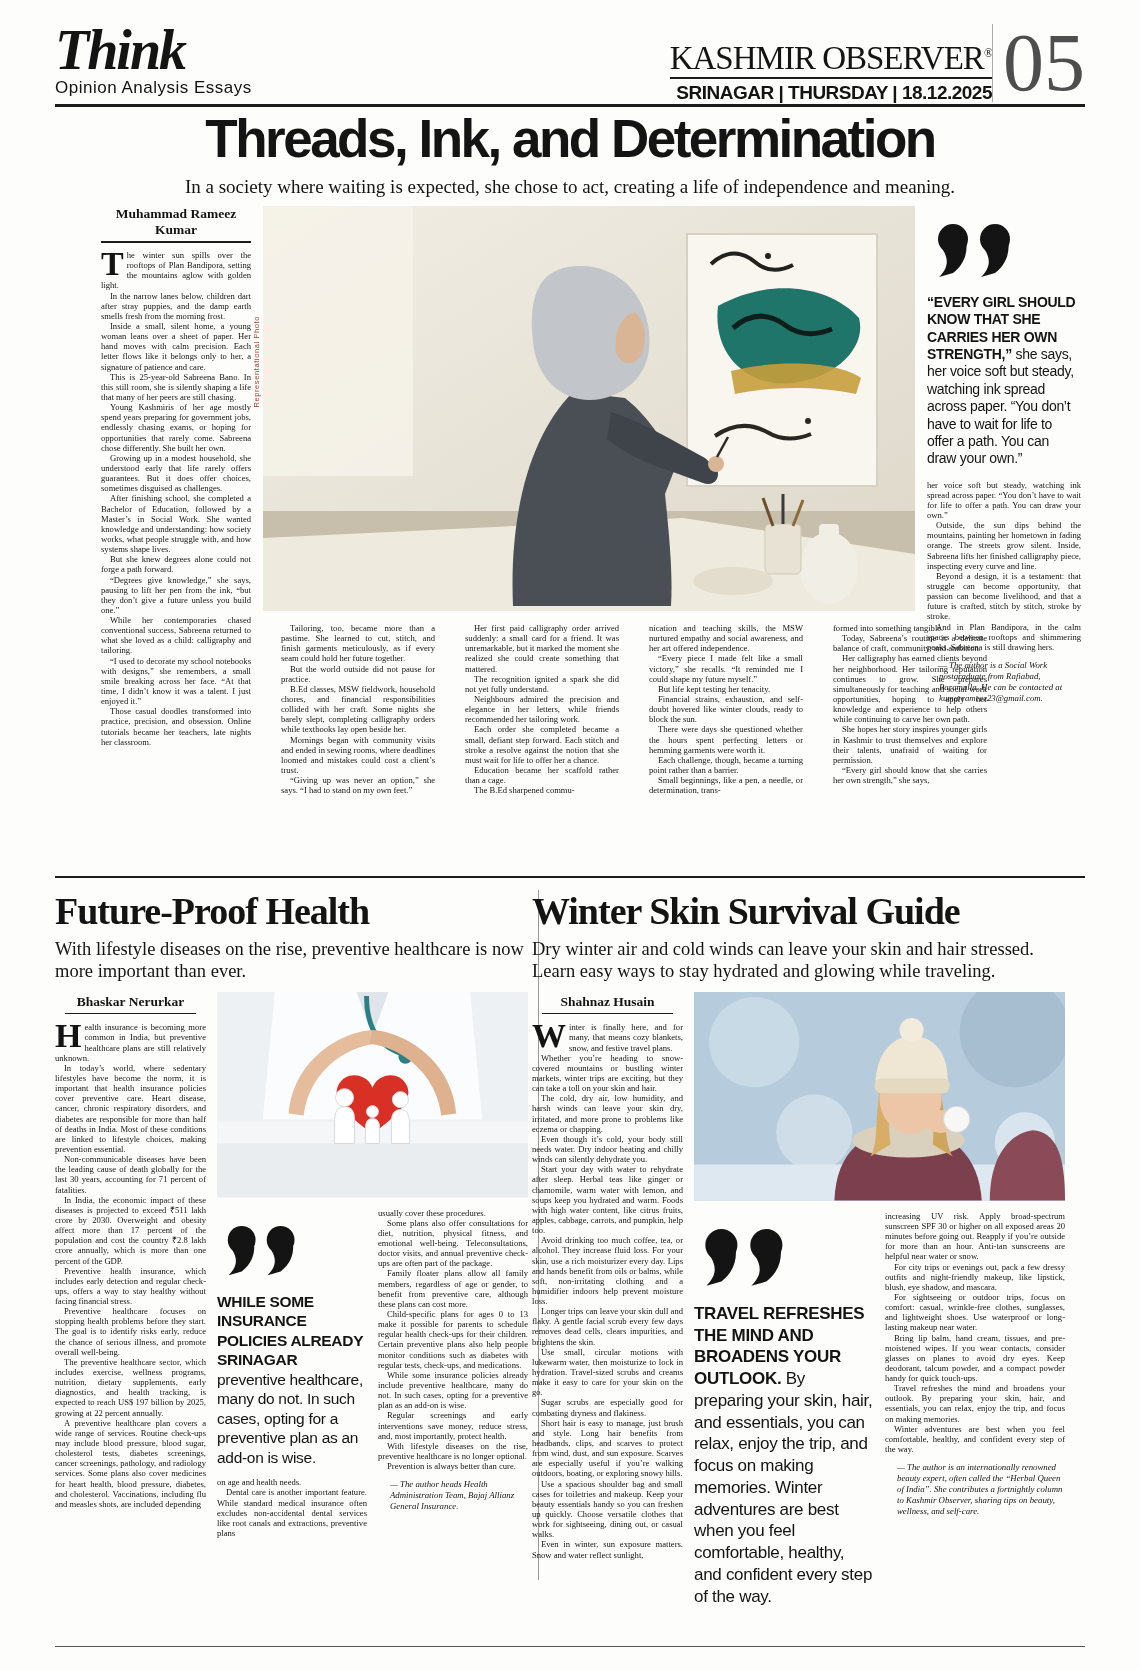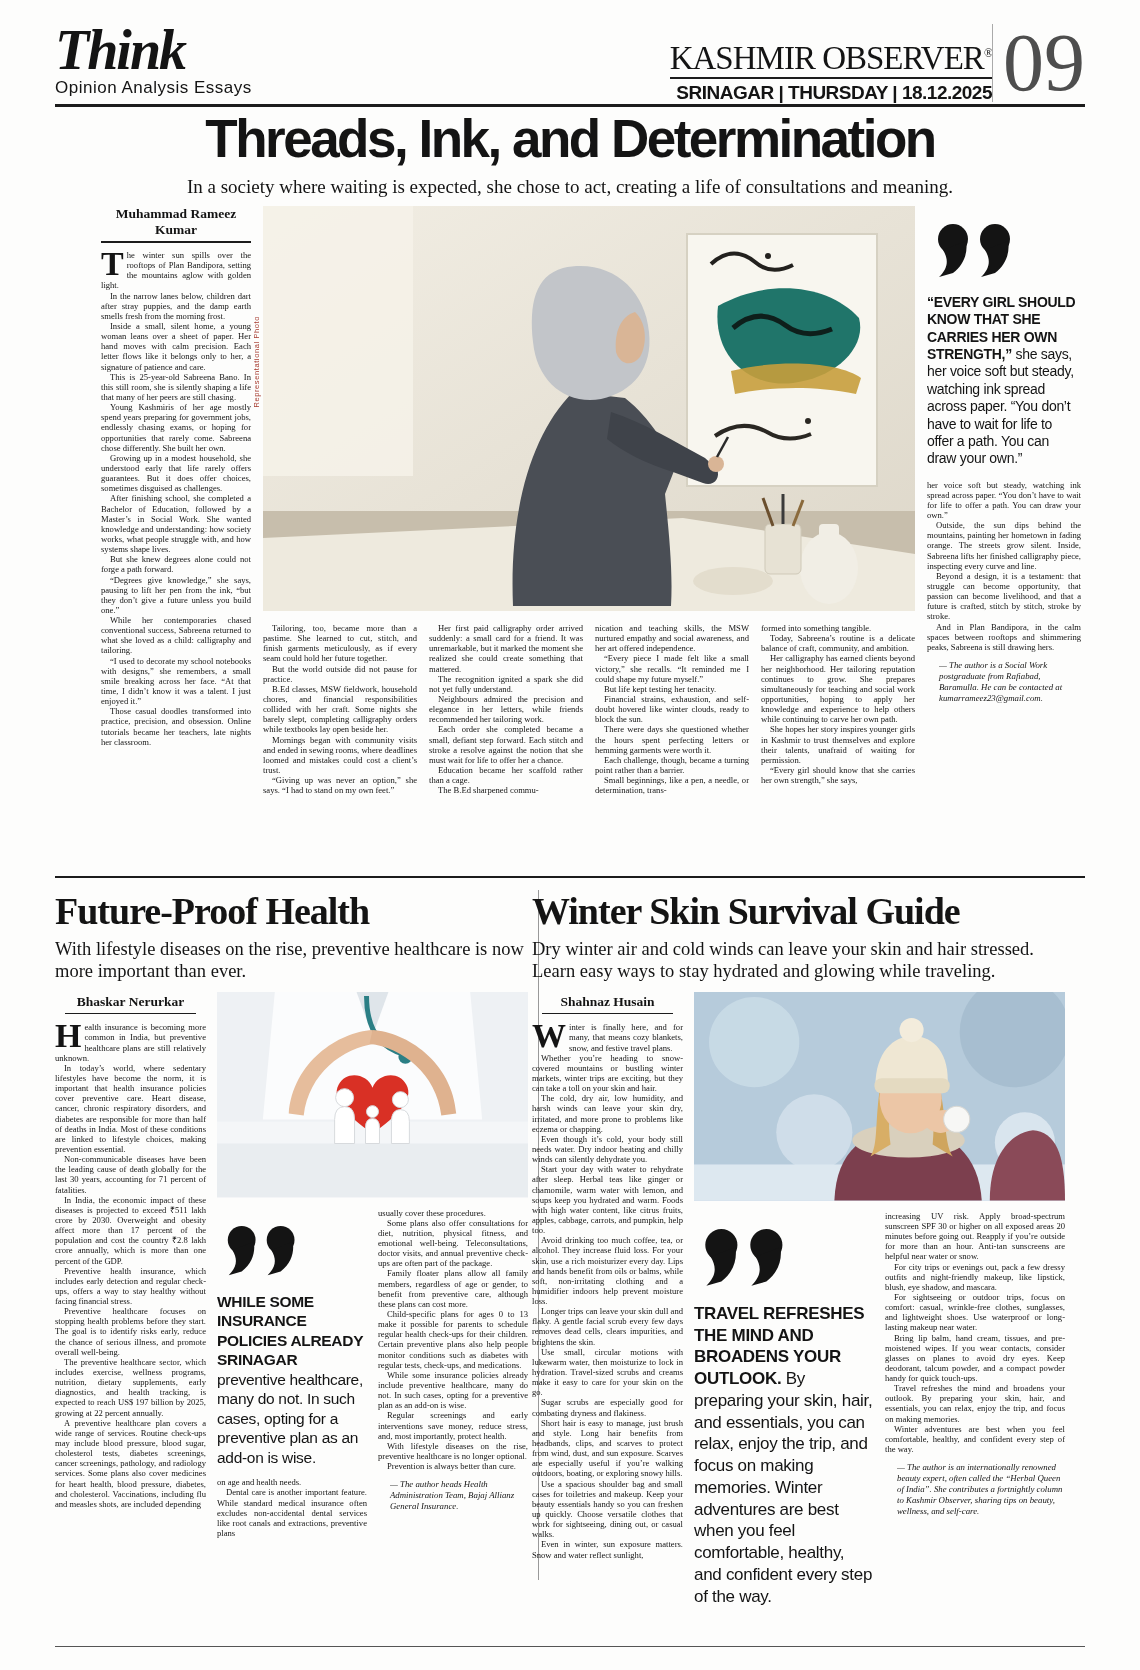--- a/index.html
+++ b/index.html
@@ -39,21 +39,21 @@
   .body-text p{margin:0;text-indent:9px;}
   .cont p:first-child{text-indent:0;}
   .lede{text-indent:0 !important;}
   .dropcap{float:left;font-weight:bold;font-size:34px;line-height:26px;padding:1px 3px 0 0;}
 
   .photo-main{width:652px;height:405px;display:block;}
   .photo-credit{position:absolute;left:-11px;top:110px;font-family:"Liberation Sans",sans-serif;
                 font-size:7.5px;color:#a63a2e;writing-mode:vertical-rl;transform:rotate(180deg);
                 letter-spacing:.6px;}
   .mid-cols{display:flex;gap:12px;margin-top:12px;}
-  .mid-col{width:154px;flex:none;}
+  .mid-col{width:154px;flex:none;margin-left:18px;}
 
   .pq-icon{display:block;margin:18px 0 14px 8px;}
   .pq-text{font-family:"Liberation Sans",sans-serif;font-size:14px;line-height:1.24;
            letter-spacing:-.3px;}
   .pq-text b{font-weight:bold;}
   .rail .body-text{margin-top:12px;}
   .credit{font-style:italic;font-size:8.8px;line-height:1.25;margin-top:8px;padding-left:12px;
           text-align:left;}
 
   
@@ -85,26 +85,26 @@
   <div class="header">
     <div>
       <div class="think">Think</div>
       <div class="think-tag">Opinion  Analysis Essays</div>
     </div>
     <div class="mast-wrap">
       <div class="mast">
         <div class="paper"><span>KASHMIR OBSERVER</span><sup>®</sup></div>
         <div class="dateline">SRINAGAR | THURSDAY | 18.12.2025</div>
       </div>
-      <div class="pageno">09</div>
+      <div class="pageno">05</div>
     </div>
   </div>
 
   <div class="headline">Threads, Ink, and Determination</div>
-  <div class="standfirst">In a society where waiting is expected, she chose to act, creating a life of consultations and meaning.</div>
+  <div class="standfirst">In a society where waiting is expected, she chose to act, creating a life of independence and meaning.</div>
 
   <div class="lead-body">
 
     <div class="colA">
       <div class="byline">Muhammad Rameez Kumar</div>
       <div class="body-text">
         <p class="lede"><span class="dropcap">T</span><span>he winter sun spills over the rooftops of Plan Bandipora, setting the mountains aglow with golden light.</span></p>
         <p>In the narrow lanes below, children dart after stray puppies, and the damp earth smells fresh from the morning frost.</p><p>Inside a small, silent home, a young woman leans over a sheet of paper. Her hand moves with calm precision. Each letter flows like it belongs only to her, a signature of patience and care.</p><p>This is 25-year-old Sabreena Bano. In this still room, she is silently shaping a life that many of her peers are still chasing.</p><p>Young Kashmiris of her age mostly spend years preparing for government jobs, endlessly chasing exams, or hoping for opportunities that rarely come. Sabreena chose differently. She built her own.</p><p>Growing up in a modest household, she understood early that life rarely offers guarantees. But it does offer choices, sometimes disguised as challenges.</p><p>After finishing school, she completed a Bachelor of Education, followed by a Master’s in Social Work. She wanted knowledge and understanding: how society works, what people struggle with, and how systems shape lives.</p><p>But she knew degrees alone could not forge a path forward.</p><p>“Degrees give knowledge,” she says, pausing to lift her pen from the ink, “but they don’t give a future unless you build one.”</p><p>While her contemporaries chased conventional success, Sabreena returned to what she loved as a child: calligraphy and tailoring.</p><p>“I used to decorate my school notebooks with designs,” she remembers, a small smile breaking across her face. “At that time, I didn’t know it was a talent. I just enjoyed it.”</p><p>Those casual doodles transformed into practice, precision, and obsession. Online tutorials became her teachers, late nights her classroom.</p><span></span>
       </div>
     </div>

